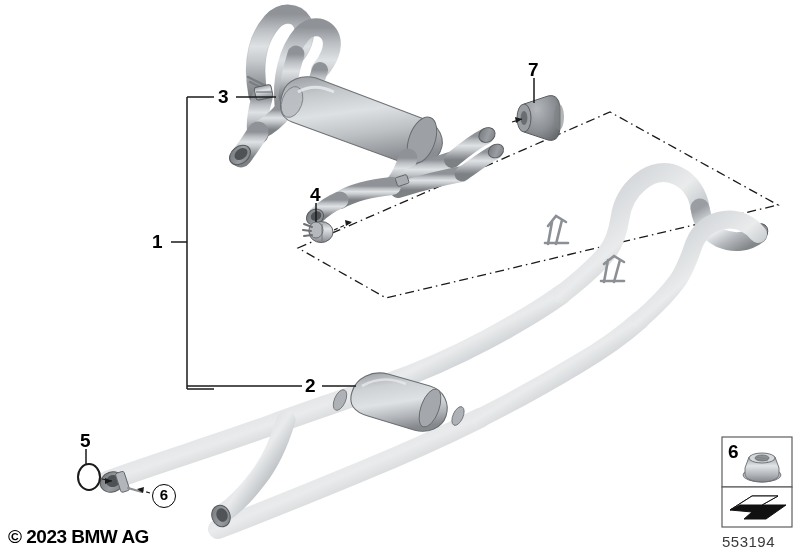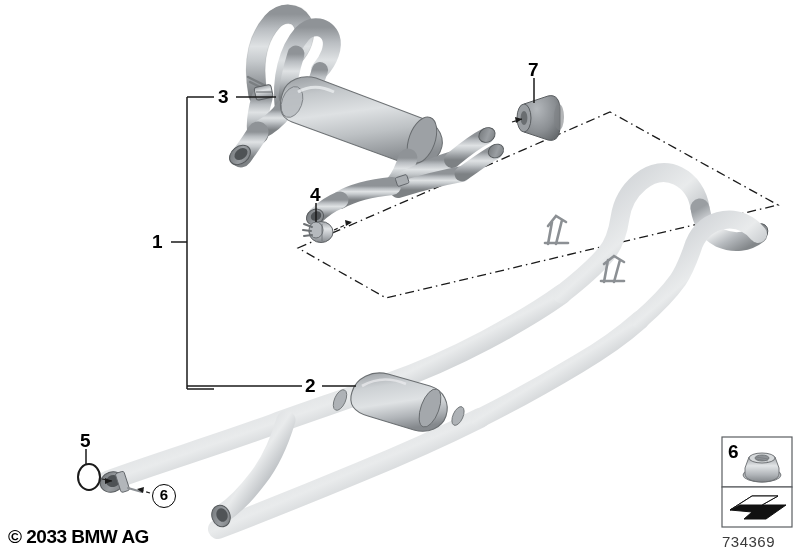--- a/index.html
+++ b/index.html
@@ -320,15 +320,15 @@
 <div class="callout" style="left:310px;top:185px;">4</div>
 
 <div class="callout" style="left:80px;top:431px;">5</div>
 
 <div class="callout-circled" style="left:152px;top:484px;">6</div>
 
 <div class="callout" style="left:528px;top:60px;">7</div>
 
 <div class="inset-label" style="left:728px;top:441px;">6</div>
 
-<div class="copyright">© 2033 BMW AG</div>
-
-<div class="partnumber">734369</div>
+<div class="copyright">© 2023 BMW AG</div>
+
+<div class="partnumber">553194</div>
 
 </body></html>

